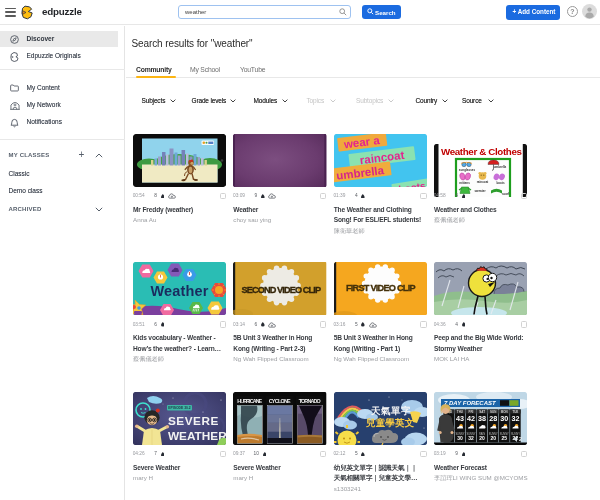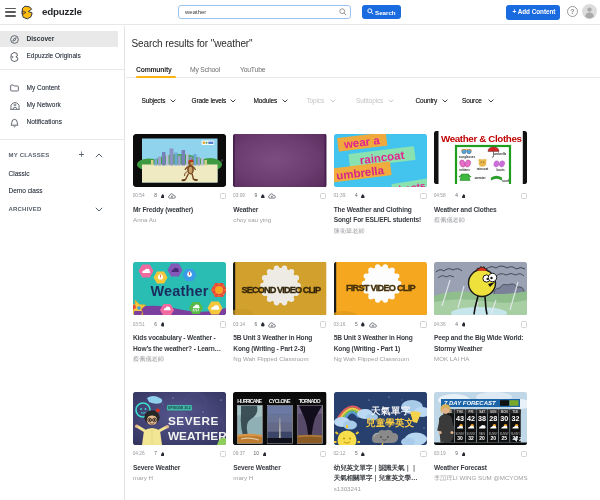--- a/index.html
+++ b/index.html
@@ -223,21 +223,21 @@
     </div>
 <div class="txt" style="left:333.4px;top:193.1px;font-size:4.8px;color:#97999e;">01:39</div>
 <div class="txt" style="left:354.9px;top:193.1px;font-size:4.8px;color:#5a5d63;">4</div>
 <svg class="abs" style="left:361.4px;top:193.79999999999998px;" width="3.6" height="4.4" viewBox="0 0 5 6">
 <path d="M2.5 0 Q5 2.8 5 4 A2.5 2.1 0 0 1 0 4 Q0 2.8 2.5 0 Z" fill="#272b33"></path>
     </svg>
 <div class="abs" style="left:420.2px;top:192.5px;width:6.6px;height:6.6px;border:1px solid #d2d2d2;border-radius:1.5px;"></div>
 <div class="txt" style="left:333.7px;top:205.70px;font-size:6.6px;font-weight:bold;color:#383b40;letter-spacing:-0.15px;">The Weather and Clothing</div>
 <div class="txt" style="left:333.7px;top:216.10px;font-size:6.6px;font-weight:bold;color:#383b40;letter-spacing:-0.15px;">Song! For ESL/EFL students!</div>
 <div class="txt" style="left:333.7px;top:226.75px;font-size:6.2px;color:#9b9da1;">陳衛華老師</div>
-<div class="abs" style="left:434px;top:131px;width:93.3px;height:53px;overflow:hidden;border-radius:2px;">
+<div class="abs" style="left:434px;top:144px;width:93.3px;height:53px;overflow:hidden;border-radius:2px;">
       <svg width="93.3" height="53" viewBox="0 0 93.3 53" style="display:block;border-radius:1.5px;">
 <rect width="93.3" height="53" fill="#ffffff"></rect>
 <text x="47.5" y="11" font-size="9.8" font-weight="bold" fill="#C00000" text-anchor="middle" font-family="Liberation Sans" textLength="81">Weather &amp; Clothes</text>
 <rect x="22" y="15" width="54" height="40" fill="#fdfdfd" stroke="#1E9E1E" stroke-width="2.2"></rect>
 <circle cx="30" cy="20.5" r="2.2" fill="#4FA8E8" stroke="#333" stroke-width="0.4"></circle>
 <circle cx="35" cy="20.5" r="2.2" fill="#4FA8E8" stroke="#333" stroke-width="0.4"></circle>
 <path d="M27 19.3 Q32.5 17.3 38 19.3" stroke="#E89020" stroke-width="0.8" fill="none"></path>
 <path d="M54 20.5 Q54 16 59.5 16 Q65 16 65 20.5 Z" fill="#D42020" stroke="#333" stroke-width="0.4"></path>
 <path d="M59.5 20.5 L59.5 25 Q59.5 26.5 58 26.3" stroke="#333" stroke-width="0.7" fill="none"></path>
 <text x="33" y="27" font-size="3" font-weight="bold" fill="#333" text-anchor="middle" font-family="Liberation Sans">sunglasses</text>

